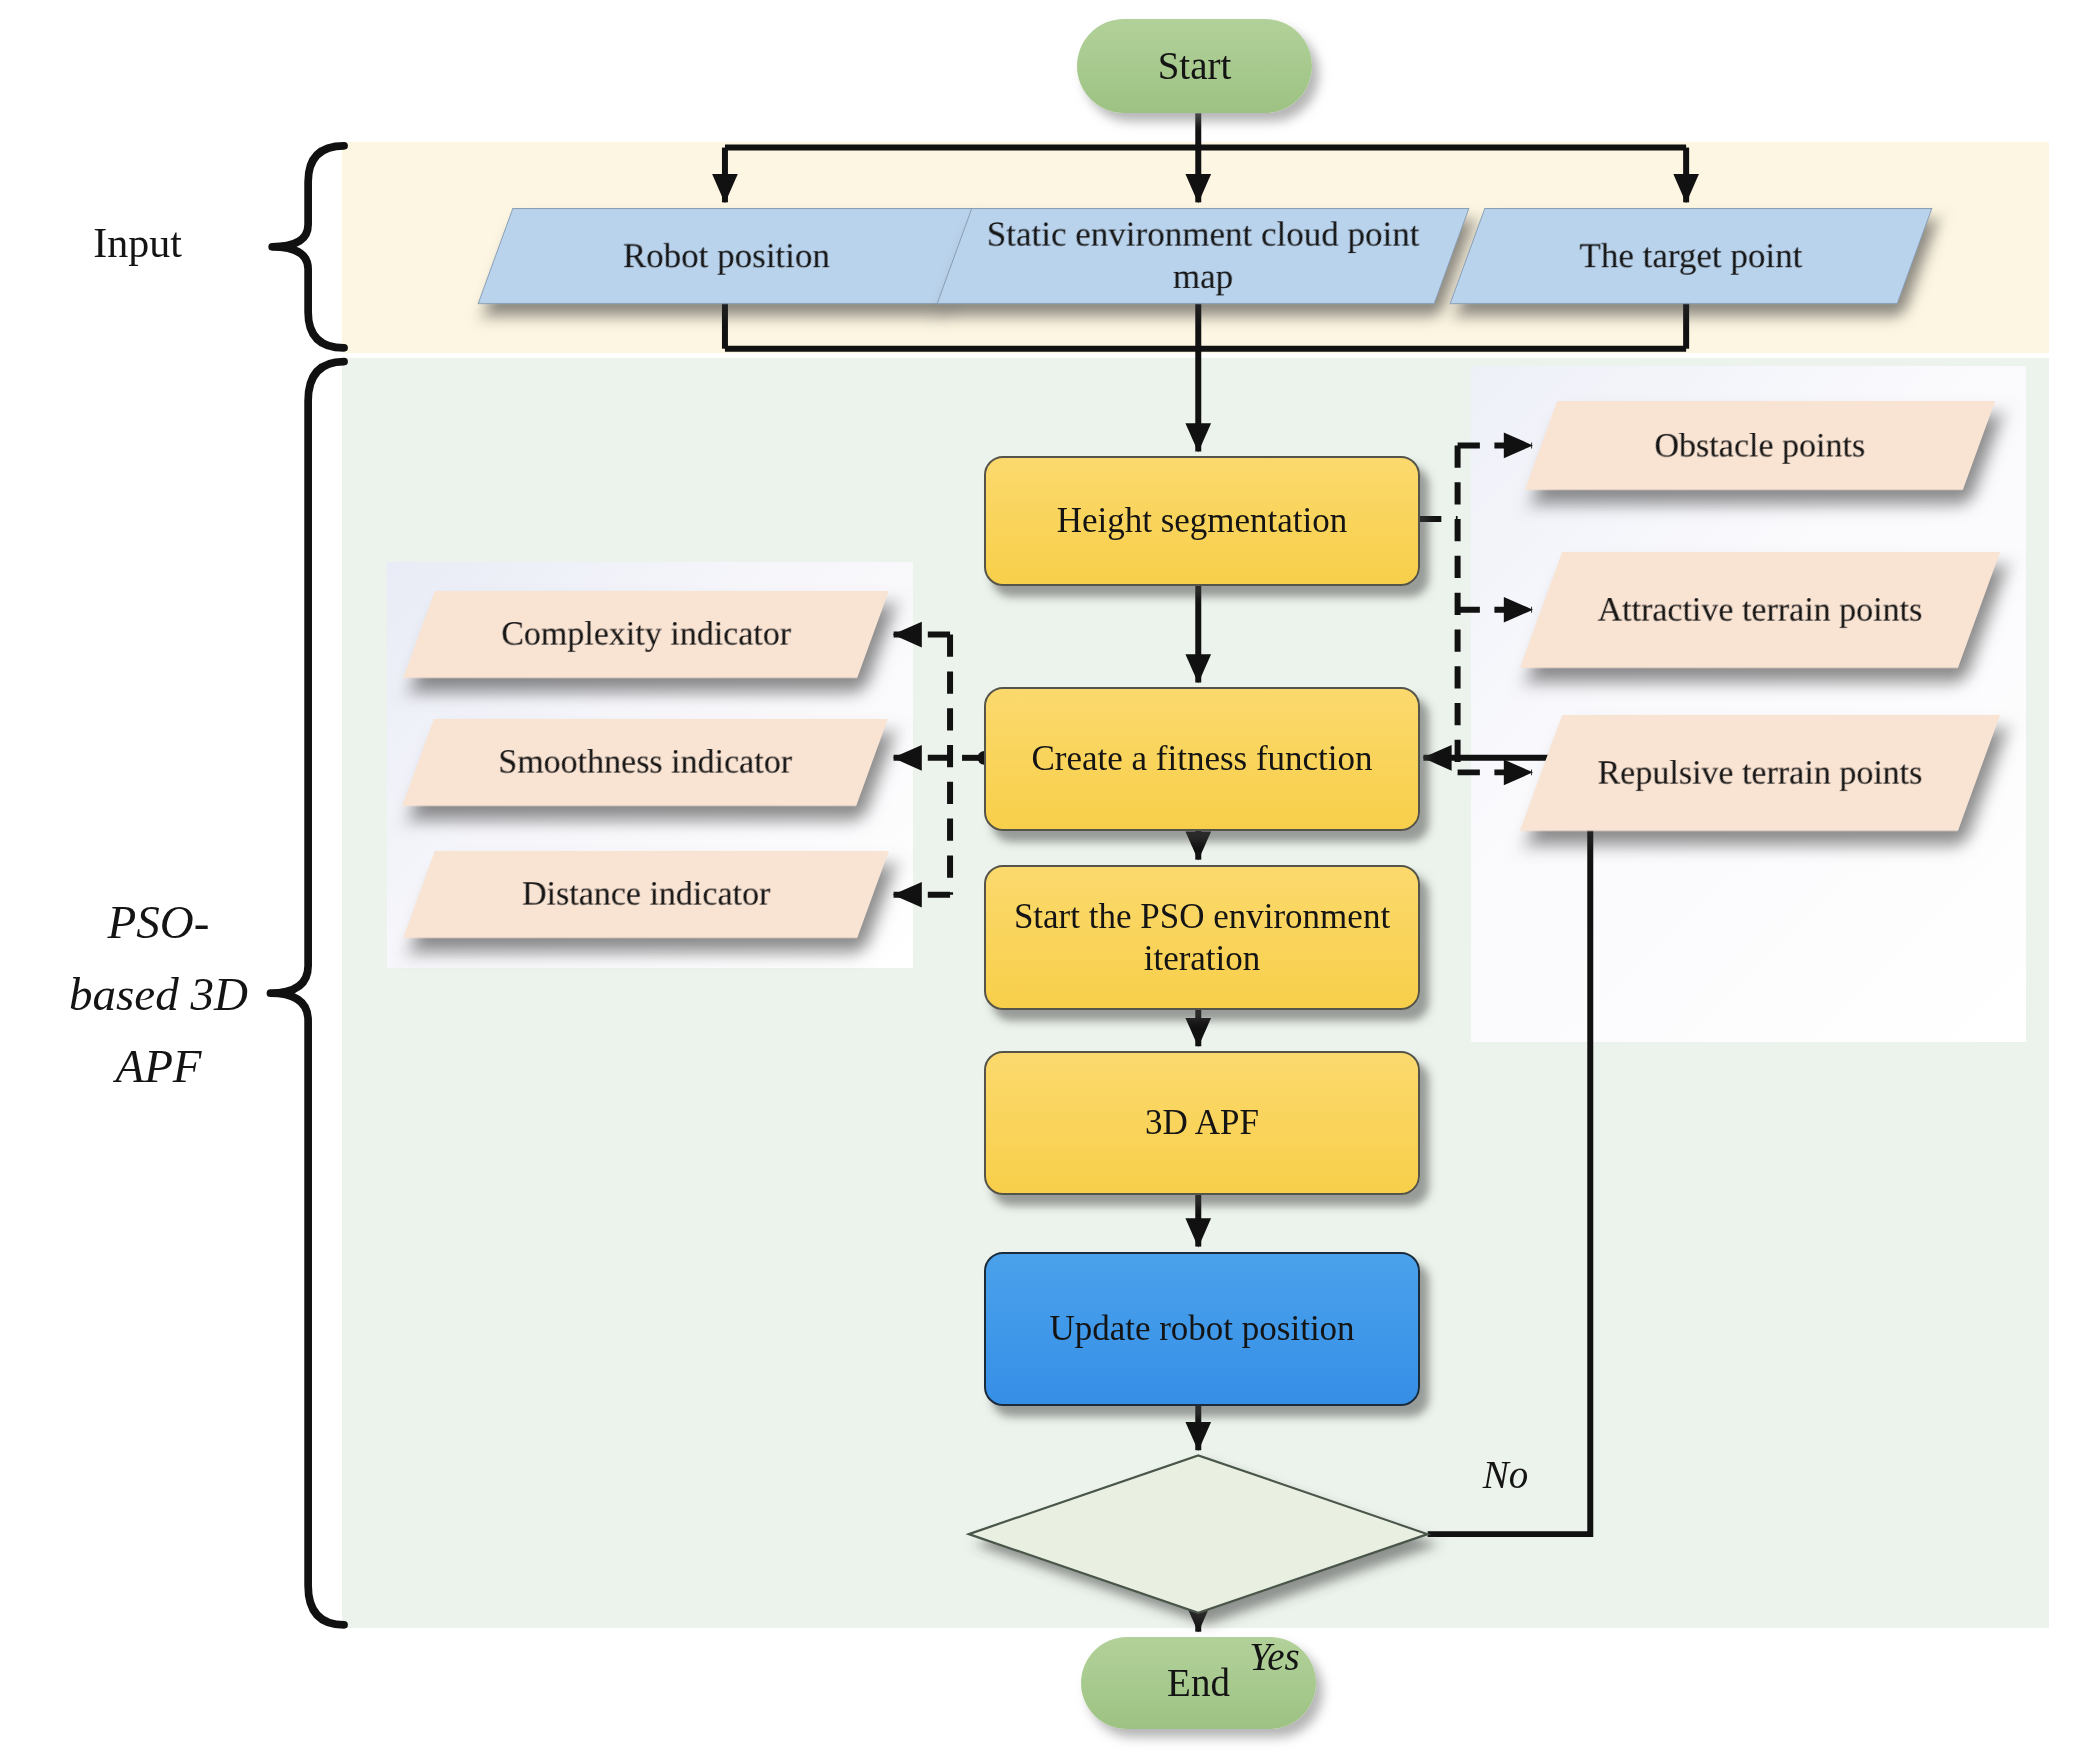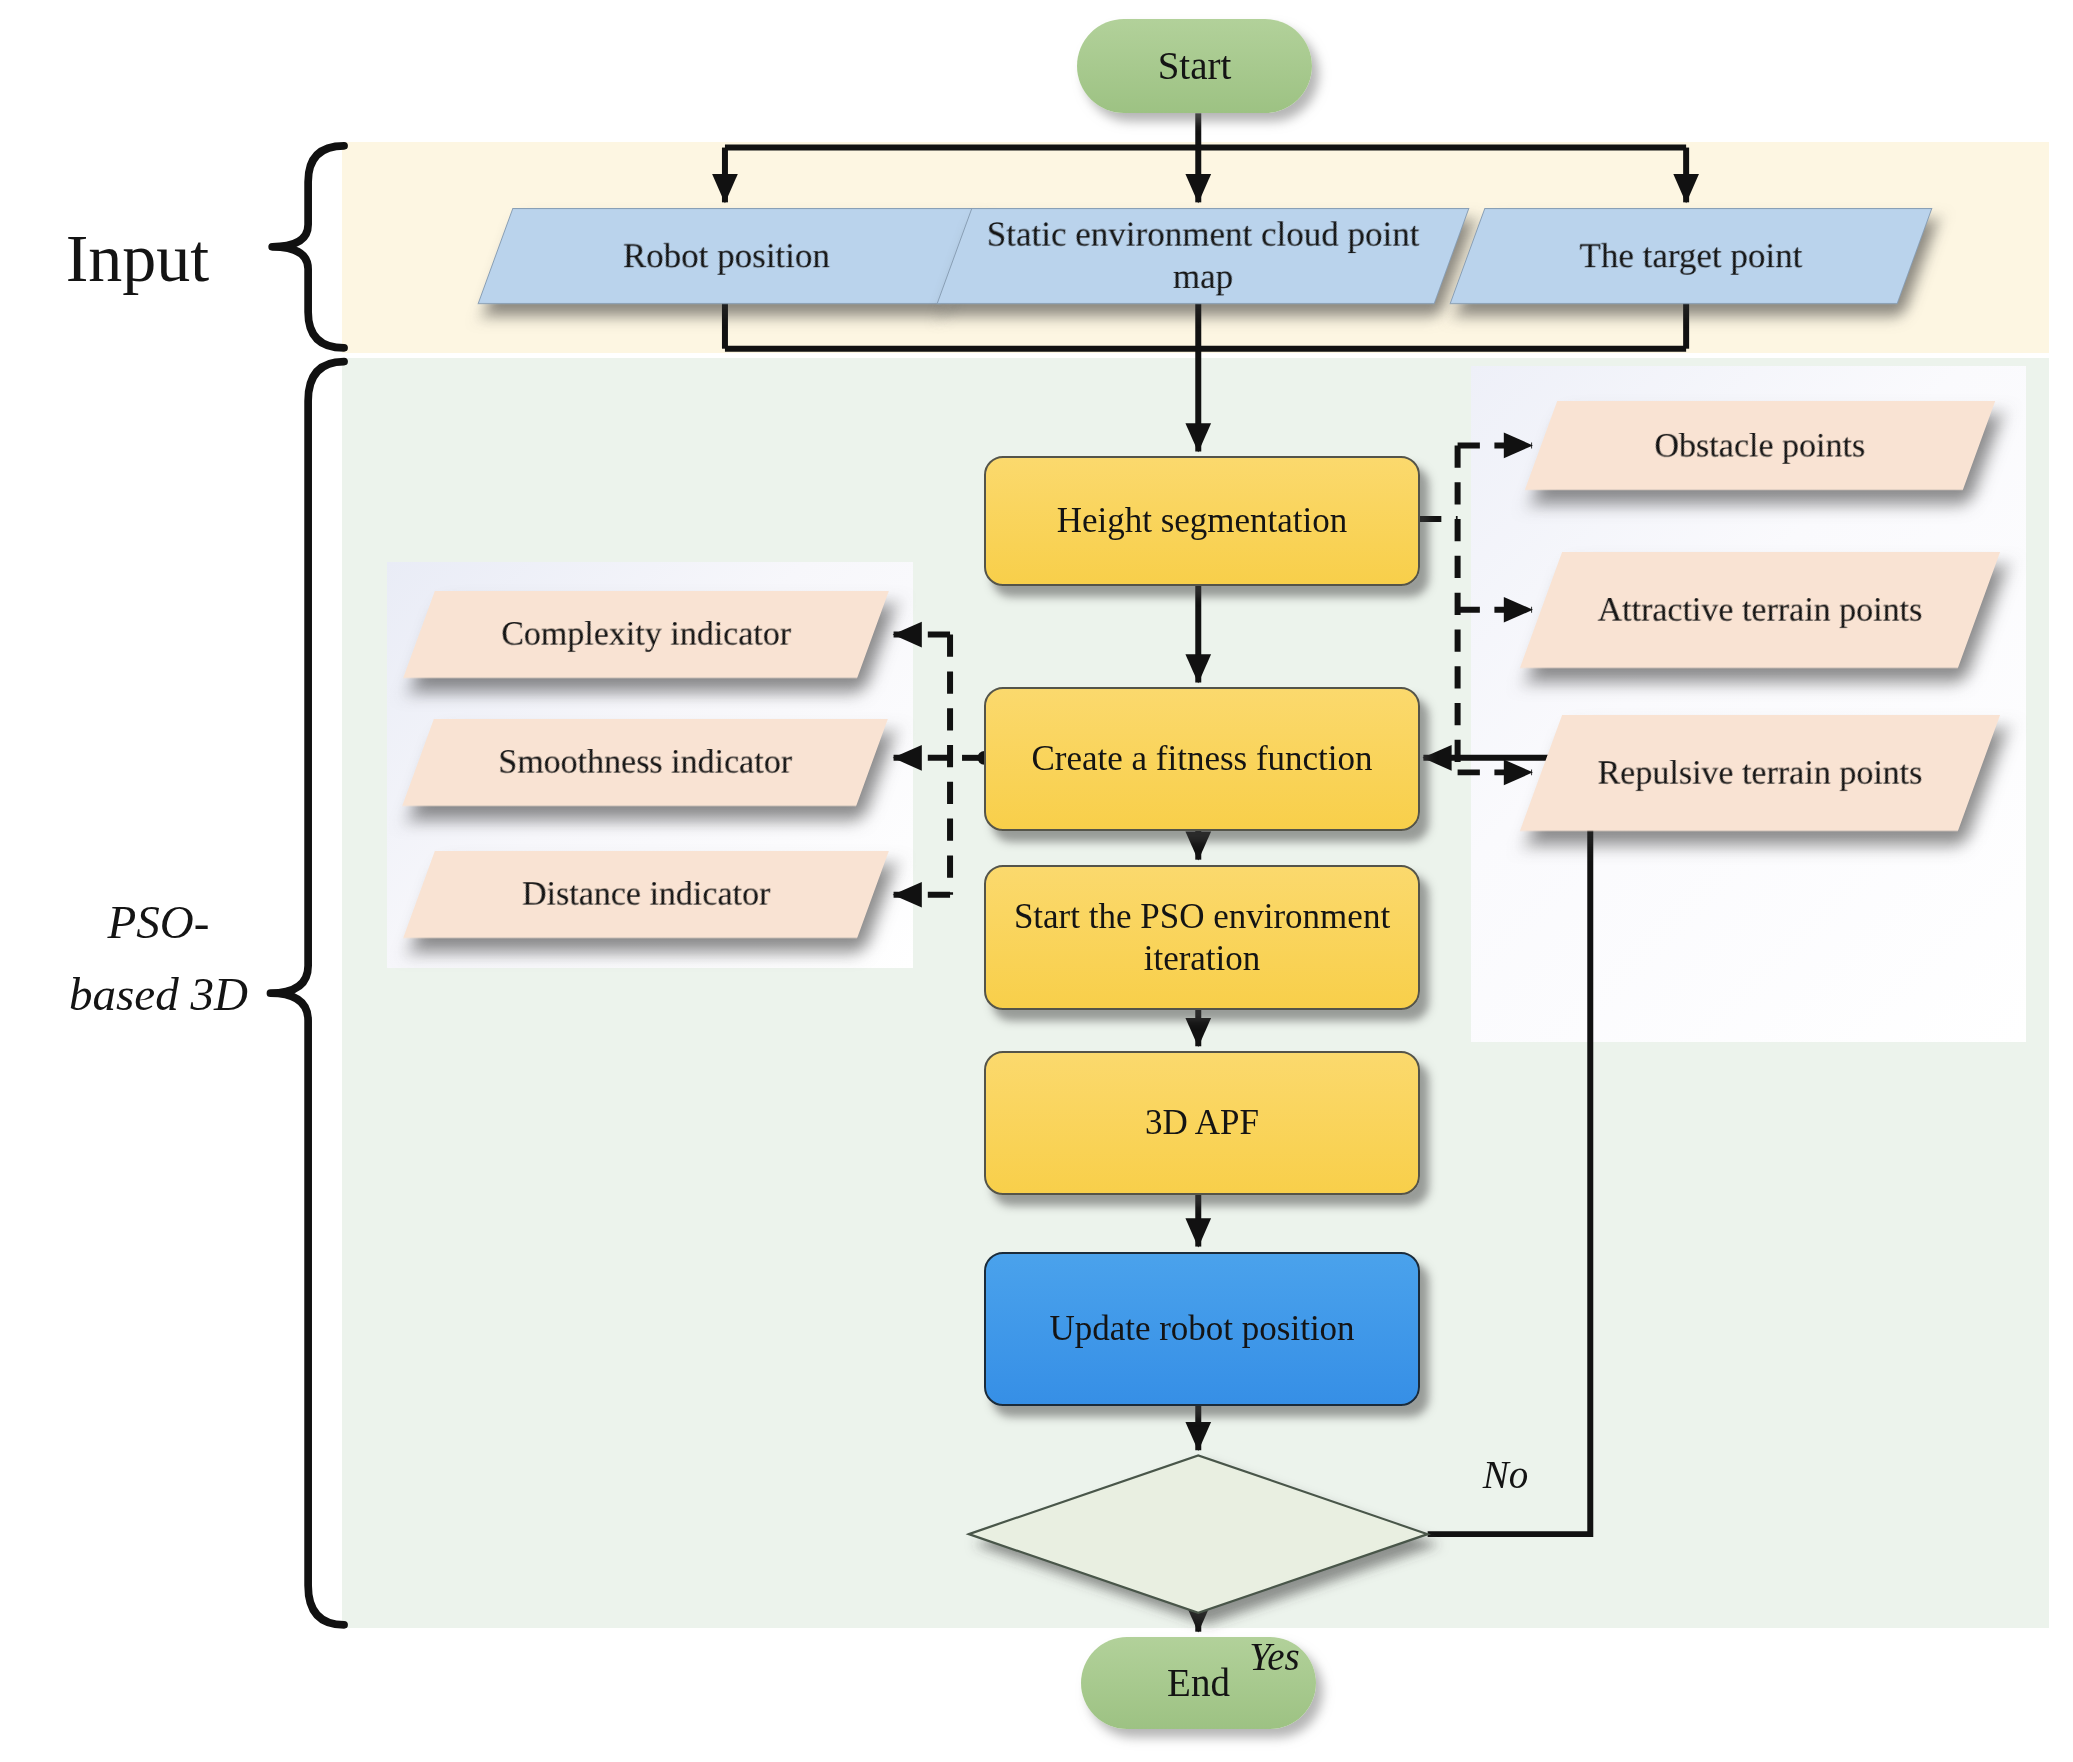--- a/index.html
+++ b/index.html
@@ -39,21 +39,21 @@
   .para > span{display:block;transform:skewX(20deg);width:100%;}
   .para-blue{
     background:#bad3ec;border:1.7px solid rgba(95,115,135,0.55);
     filter:drop-shadow(10.3px 12px 7.7px rgba(45,45,45,0.55));
   }
   .para-pink{
     background:#f9e3d3;font-size:34px;
     filter:drop-shadow(12px 14.6px 8.6px rgba(45,45,45,0.55));
   }
   .diamond-label{font-size:34px;}
-  .zone-caption{position:absolute;text-align:center;font-size:68px;}
+  .zone-caption{position:absolute;text-align:center;font-size:42px;}
   .edge-label{position:absolute;display:flex;align-items:center;justify-content:center;font-size:39px;font-style:italic;}
   .pso-caption{font-size:47px;line-height:72px;}
   .pso-caption span{display:block;}
 </style>
 </head>
 <body>
 
 <div class="canvas">
 
   <div class="zone zone-input"></div>
@@ -110,20 +110,21 @@
       <path d="M402 422 Q360 422 360 468 L360 1128 Q360 1160 316 1160 Q360 1160 360 1192 L360 1852 Q360 1898 402 1898"></path>
     </g>
 
     <polygon points="1132,1792 1400,1700 1668,1792 1400,1884" fill="#e9efe1" stroke="#49564a" stroke-width="2.5" filter="url(#dshadow)"></polygon>
   </svg>
 
   <div class="zone-caption" style="left:26px;top:219px;width:223px;">Input</div>
   <div class="zone-caption pso-caption" style="left:13px;top:886px;width:291px;font-style:italic;">
     <span>PSO-</span>
     <span>based 3D</span>
+    <span>APF</span>
   </div>
 
   <div class="node pill" style="left:1077px;top:19px;width:235px;height:94px;">
     <span>Start</span>
   </div>
   <div class="node pill" style="left:1081px;top:1637px;width:235px;height:92px;border-radius:55px;">
     <span>End</span>
   </div>
 
   <div class="node para para-blue" style="left:495px;top:208px;width:461px;height:94px;">

